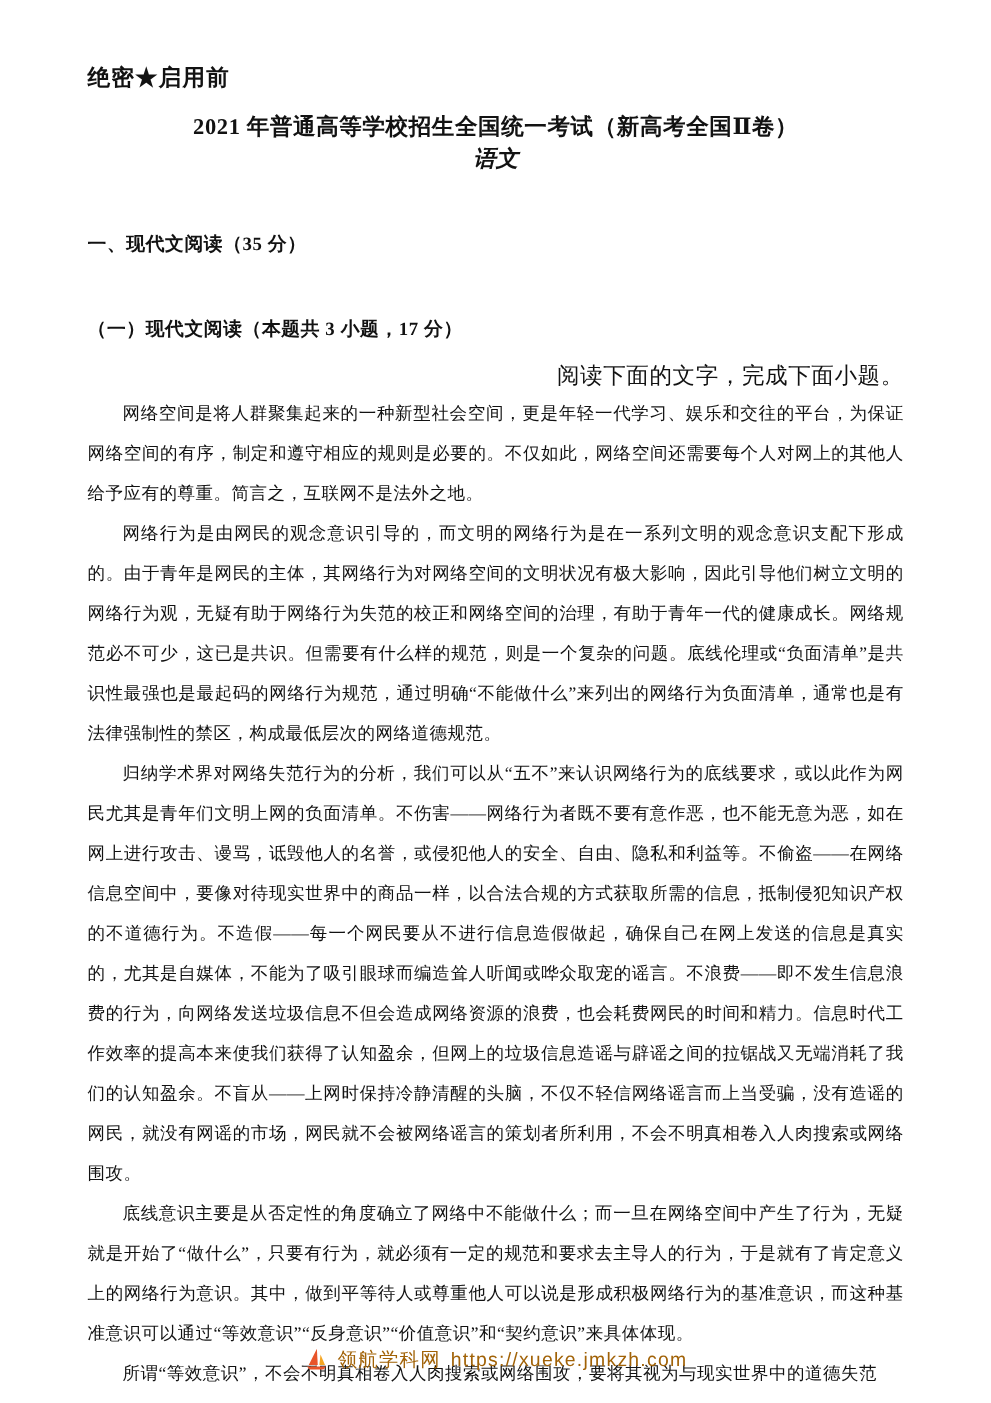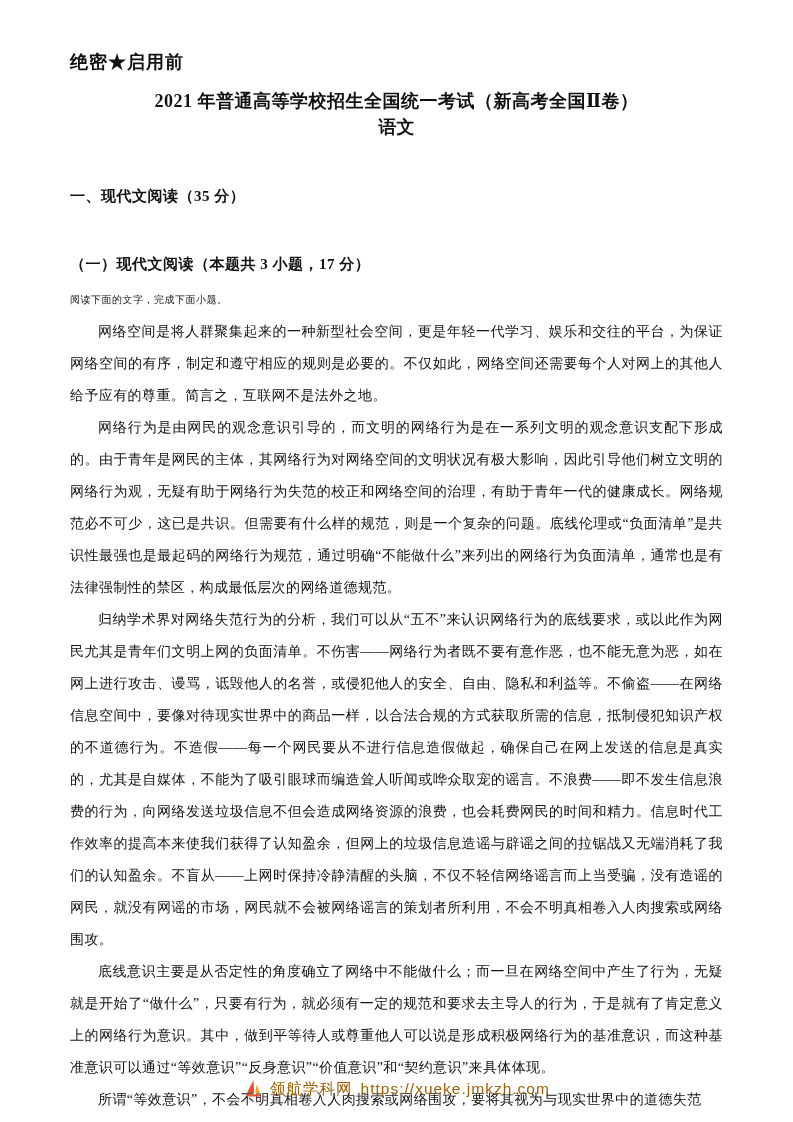--- a/index.html
+++ b/index.html
@@ -16,29 +16,30 @@
   .classified {
     font-size: 18px; font-weight: 700; letter-spacing: 1px;
     margin-bottom: 14px;
   }
   .title {
     text-align: center; font-size: 18px; font-weight: 700;
     letter-spacing: 0.5px; line-height: 26px; 
   }
   .subject {
     text-align: center; font-size: 18px; font-weight: 700;
-    line-height: 26px; margin-bottom: 12px;
+    line-height: 26px; margin-bottom: 12px; font-style: italic;
   }
   .h-part, .h-sub {
     font-size: 15px; font-weight: 700; line-height: 24px;
     margin-bottom: 10px; letter-spacing: 0.5px; margin-top: 44px;
   }
   .instruction {
-    font-size: 10px; line-height: 28px; margin-bottom: 2px;
+    font-size: 18px; line-height: 28px; margin-bottom: 2px;
     letter-spacing: 0.5px;
+    text-align: right;
   }
   .para {
     font-size: 14px; line-height: 32px;
     text-align: justify; text-justify: inter-character;
     text-indent: 2em; letter-spacing: 0.4px;
   }
   .footer {
     position: absolute; left: 0; bottom: 20px; width: 100%;
     text-align: center; color: #a16207; font-size: 15.5px;
     letter-spacing: 1px; font-family: "Liberation Sans", "DejaVu Sans", sans-serif;

